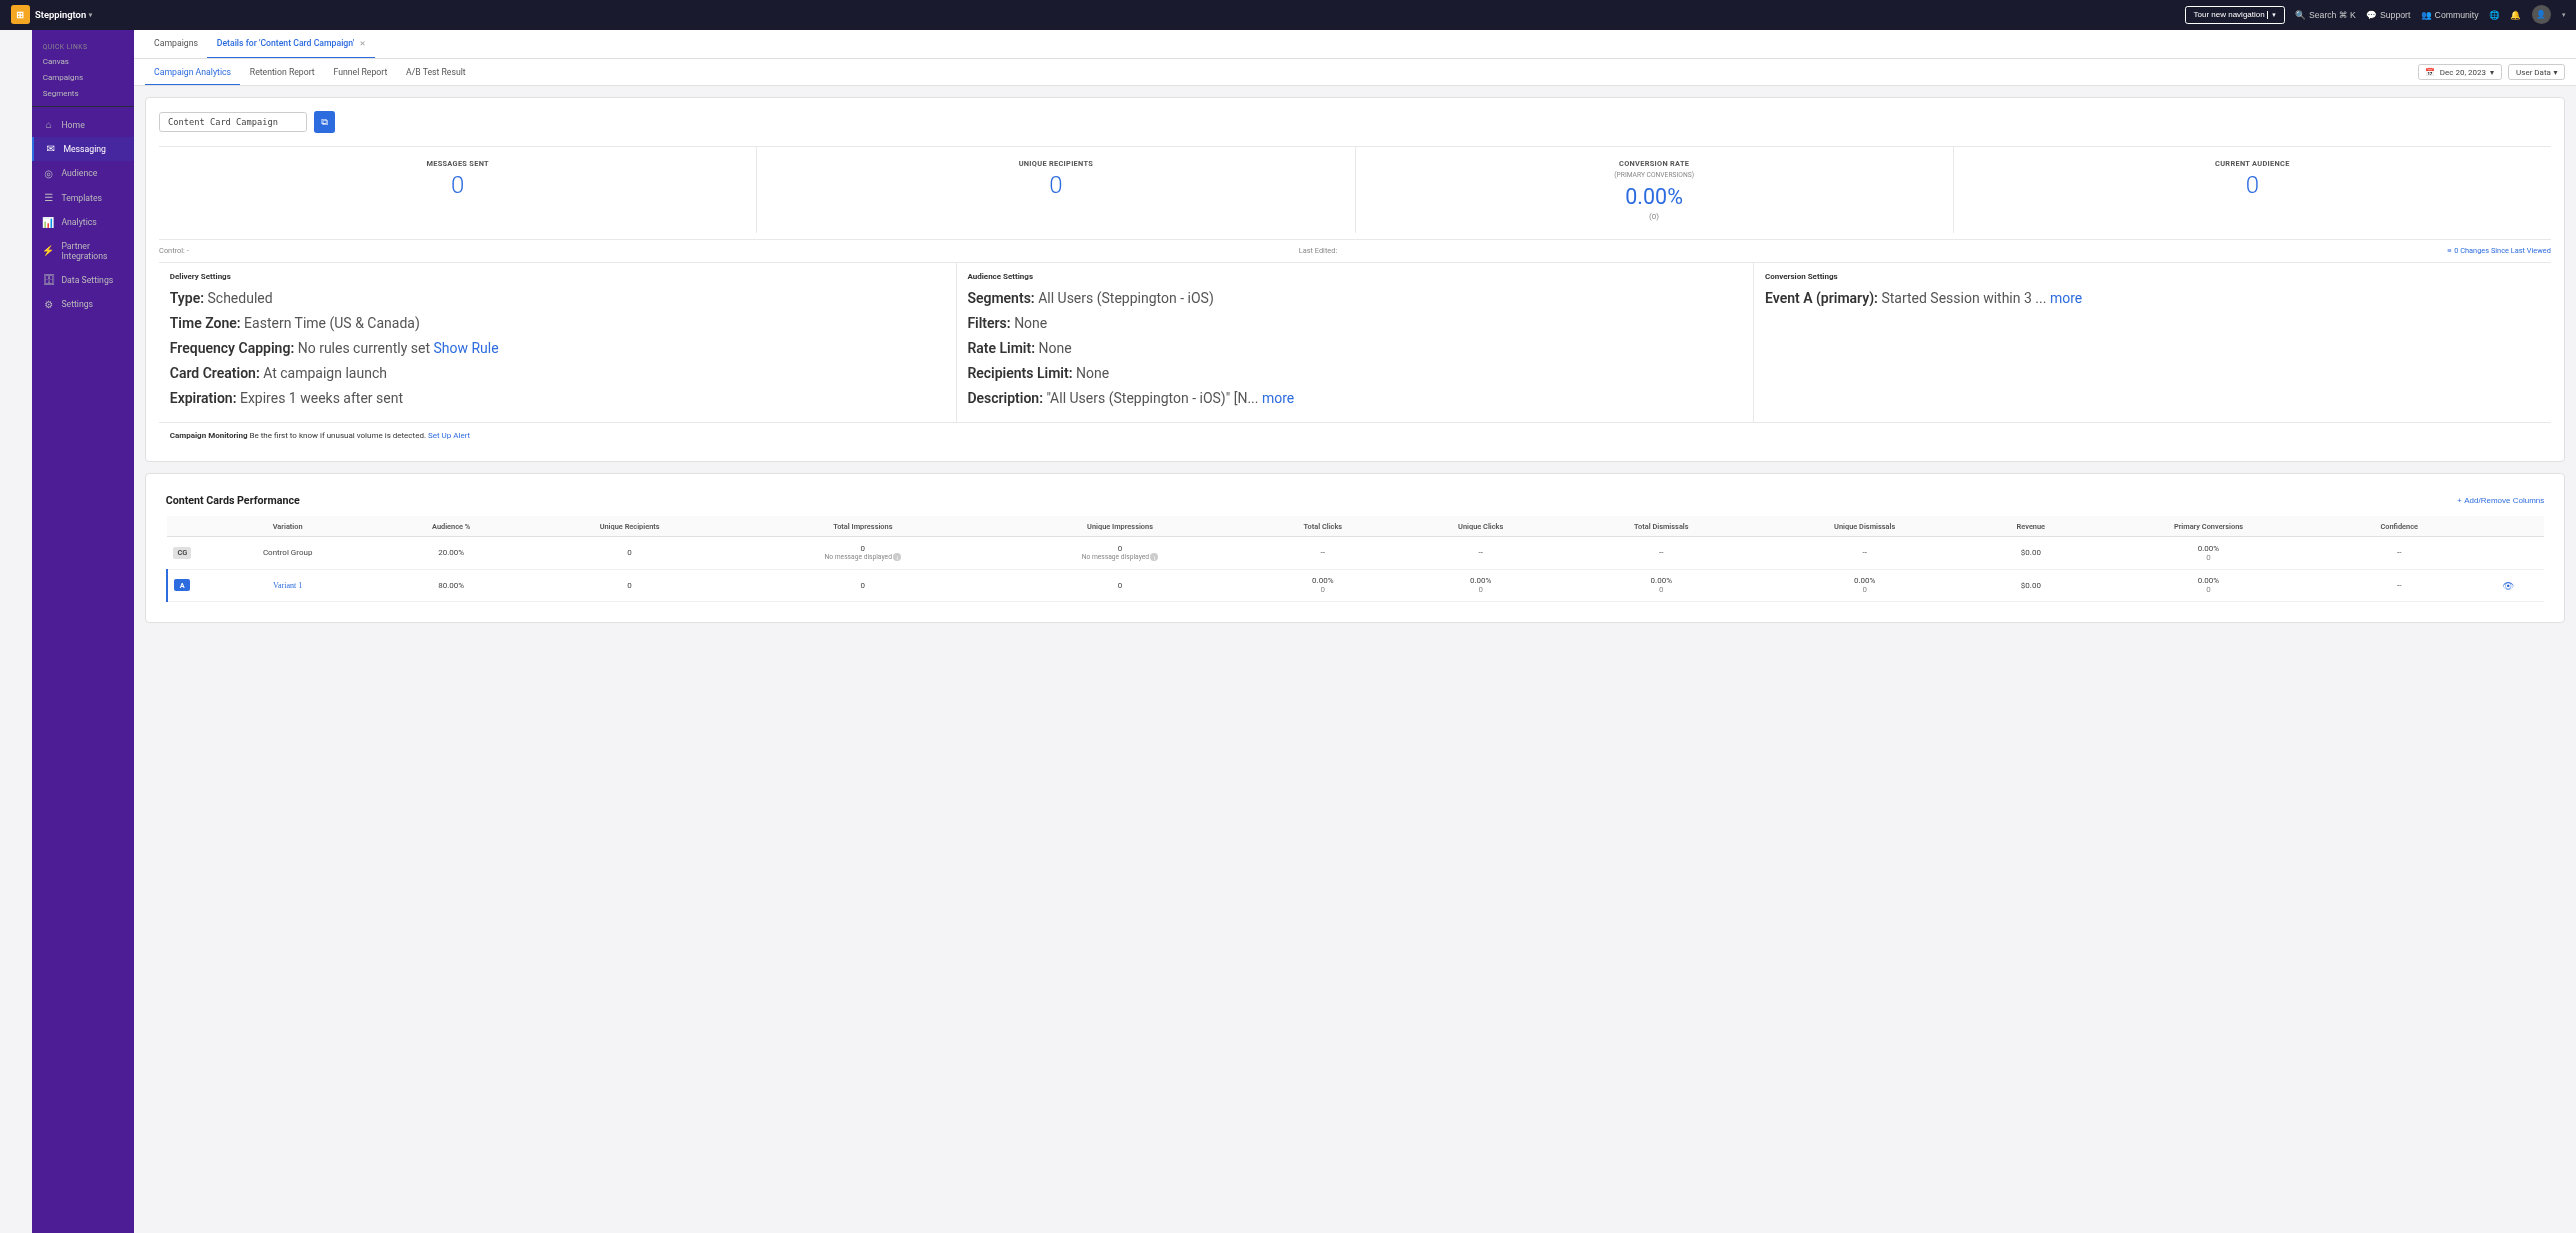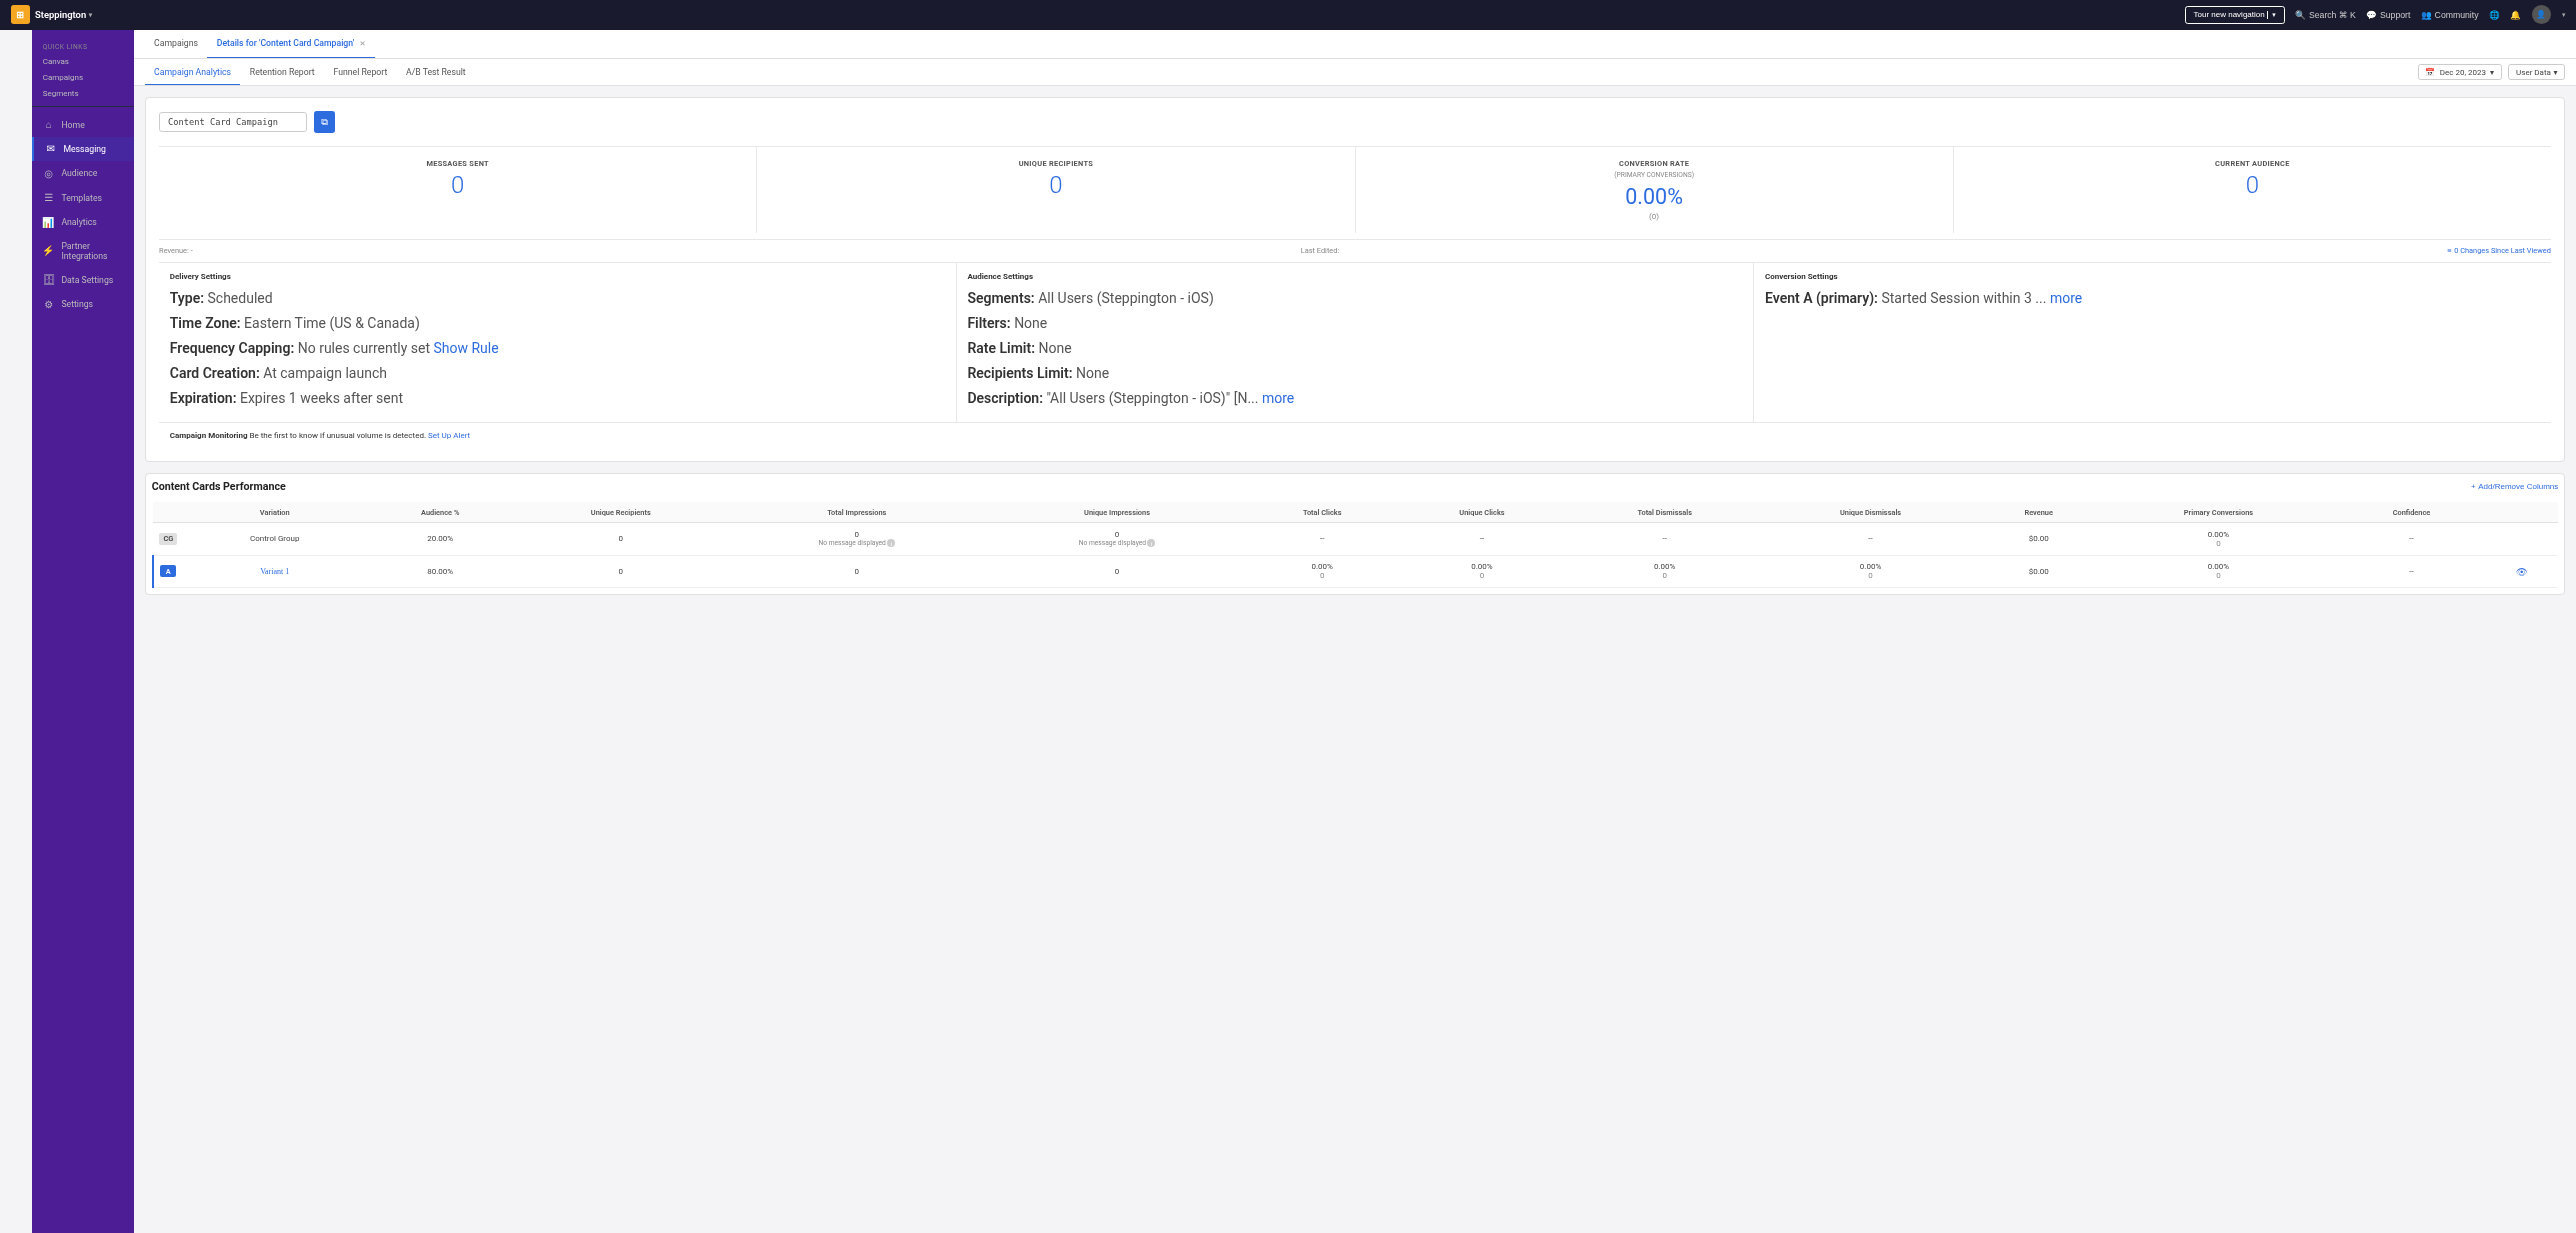--- a/index.html
+++ b/index.html
@@ -247,21 +247,21 @@
       border-top: 0.7px solid #e8e8e8;
     }
     .monitoring-bar b { font-weight: 700; }
     .alert-link { color: #2d6cdf; cursor: pointer; }
 
     
     .performance-card {
       background: #fff;
       border-radius: 4px;
       border: 0.7px solid #e0e0e0;
-      padding: 6px;
+      padding: 20px;
     }
     .performance-header {
       display: flex;
       justify-content: space-between;
       align-items: center;
       margin-bottom: 9.4px;
     }
     .performance-title { font-size: 10.7px; font-weight: 700; color: #222; }
     .add-columns-btn {
       color: #2d6cdf;
@@ -449,21 +449,21 @@
             <div class="metric-value-pct">0.00%</div>
             <div class="metric-sub">(0)</div>
           </div>
           <div class="metric-block">
             <div class="metric-label">CURRENT AUDIENCE</div>
             <div class="metric-value">0</div>
           </div>
         </div>
 
         <div class="meta-row">
-          <span>Revenue: -</span>
+          <span>Control: -</span>
           <span>Last Edited:</span>
           <a class="changes-link">
             <span>≡</span>
             <span>0 Changes Since Last Viewed</span>
           </a>
         </div>
 
         <div class="settings-section">
           <div class="settings-col">
             <div class="settings-col-title">Delivery Settings</div>

